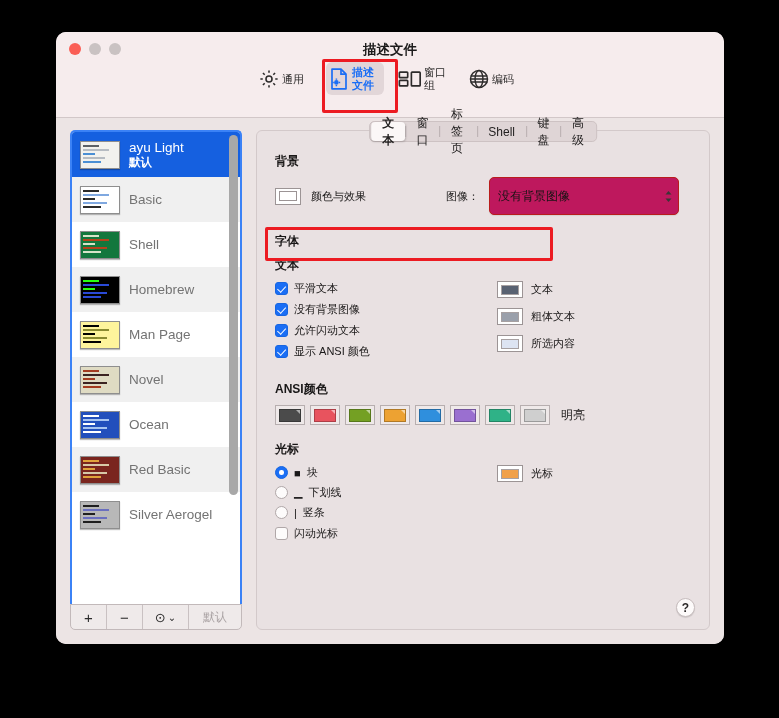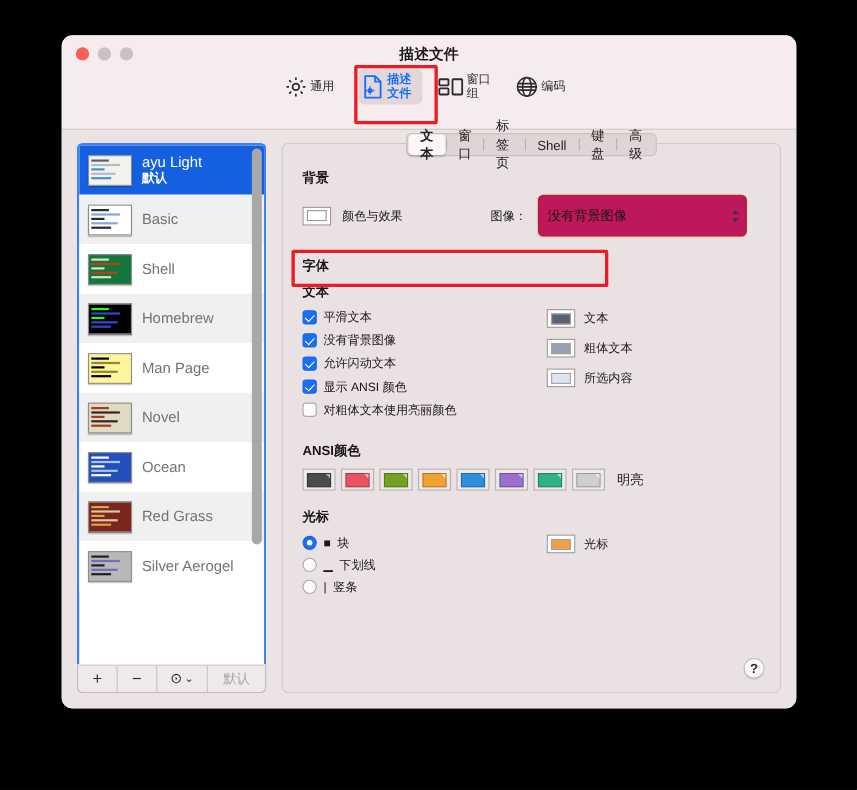--- a/index.html
+++ b/index.html
@@ -511,21 +511,21 @@
 
         <div class="profile">
           <span class="thumb" style="background:#7a251e">
             <i class="tl" style="top:3px;width:16px;background:#e0a33b"></i>
             <i class="tl" style="top:7px;width:26px;background:#d7c9a7"></i>
             <i class="tl" style="top:11px;width:12px;background:#e0a33b"></i>
             <i class="tl" style="top:15px;width:24px;background:#d7c9a7"></i>
             <i class="tl" style="top:19px;width:18px;background:#e0a33b"></i>
           </span>
           <span class="ptext">
-            <span class="pname">Red Grass</span>
+            <span class="pname">Red Basic</span>
           </span>
         </div>
 
         <div class="profile">
           <span class="thumb" style="background:#b8b8b8">
             <i class="tl" style="top:3px;width:16px;background:#1f1f1f"></i>
             <i class="tl" style="top:7px;width:26px;background:#6a6fbf"></i>
             <i class="tl" style="top:11px;width:12px;background:#1f1f1f"></i>
             <i class="tl" style="top:15px;width:24px;background:#6a6fbf"></i>
             <i class="tl" style="top:19px;width:18px;background:#1f1f1f"></i>
@@ -600,24 +600,20 @@
             <span class="lbl">没有背景图像</span>
           </label>
           <label class="cb">
             <span class="box on"></span>
             <span class="lbl">允许闪动文本</span>
           </label>
           <label class="cb">
             <span class="box on"></span>
             <span class="lbl">显示 ANSI 颜色</span>
           </label>
-          <label class="cb">
-            <span class="box"></span>
-            <span class="lbl">对粗体文本使用亮丽颜色</span>
-          </label>
         </div>
 
         <div style="margin-left:4px">
           <div class="row" style="gap:8px; margin-bottom:10px;">
             <span class="swatch">
                 <i style="background:#596272"></i>
               </span>
             <span class="lbl">文本</span>
           </div>
           <div class="row" style="gap:8px; margin-bottom:10px;">
@@ -677,20 +673,24 @@
           <label class="rb">
             <span class="radio"></span>
             <span class="lbl" style="font-size:11px">▁</span>
             <span class="lbl">下划线</span>
           </label>
           <label class="rb">
             <span class="radio"></span>
             <span class="lbl" style="font-size:11px">|</span>
             <span class="lbl">竖条</span>
           </label>
+          <label class="cb" style="margin-top:6px">
+            <span class="box"></span>
+            <span class="lbl">闪动光标</span>
+          </label>
         </div>
         <div class="row" style="gap:8px; margin-left:4px;">
           <span class="swatch">
               <i style="background:#f0a049"></i>
             </span>
           <span class="lbl">光标</span>
         </div>
       </div>
 
       <div id="help">?</div>

